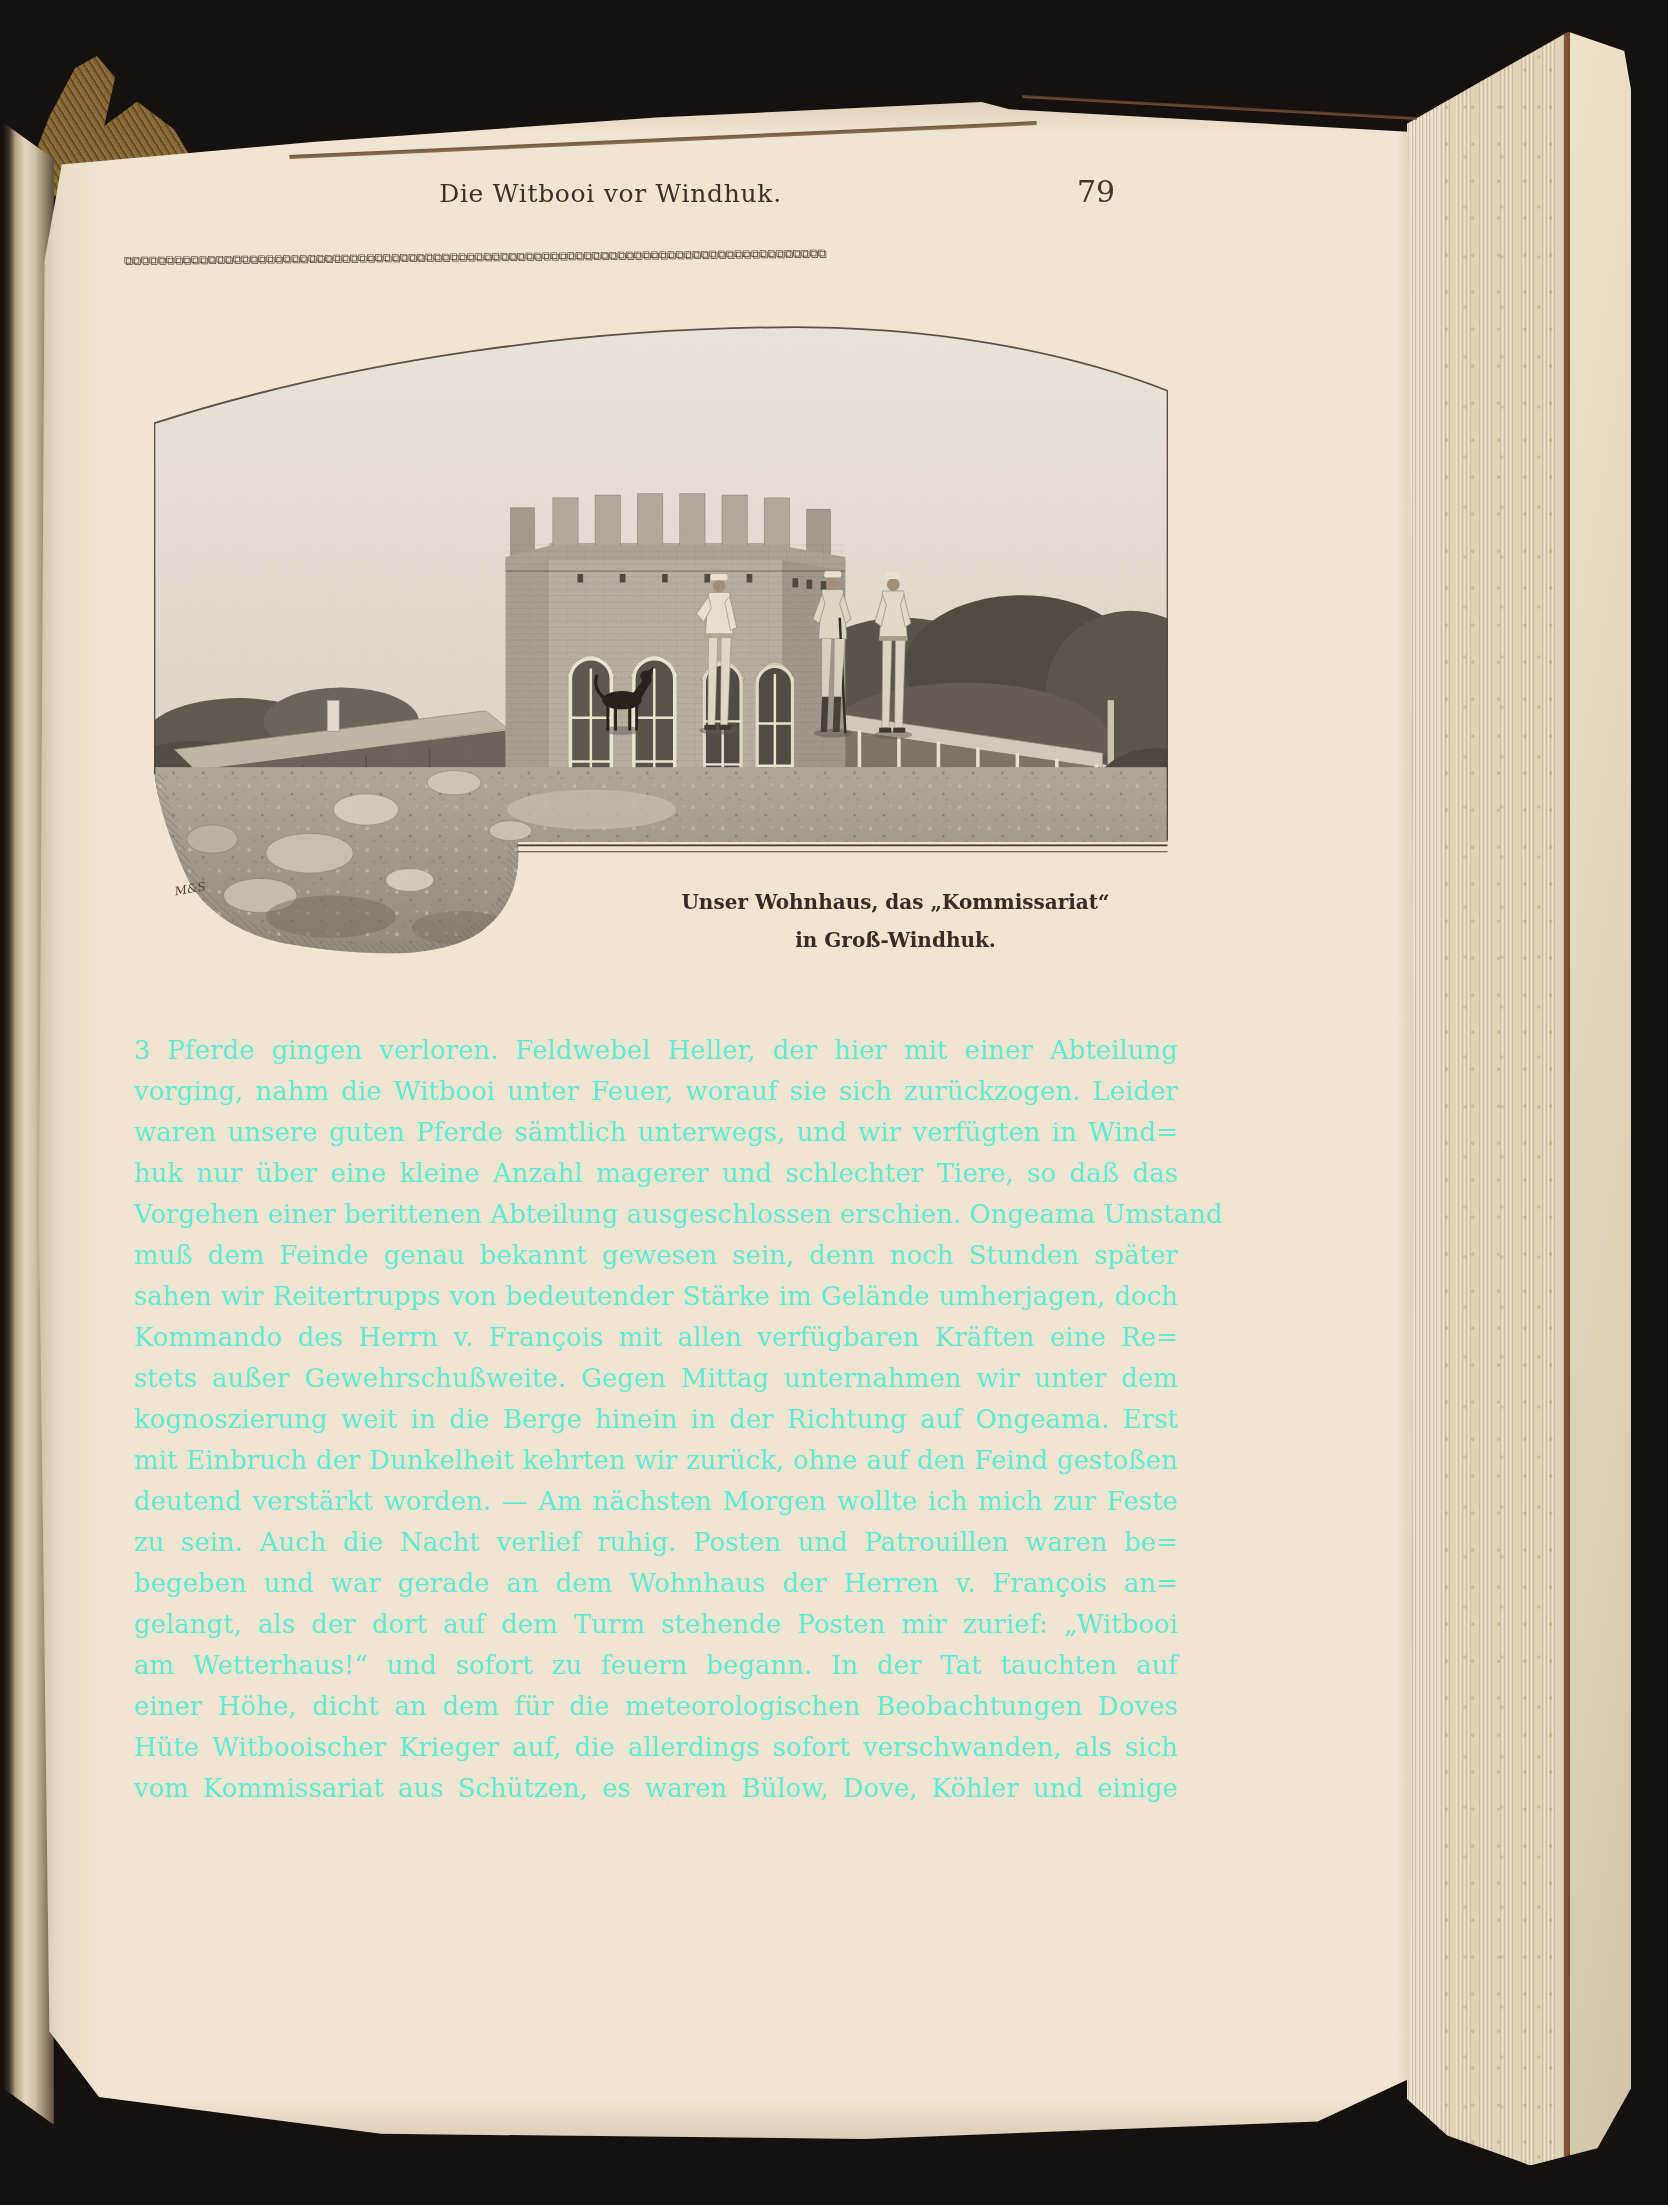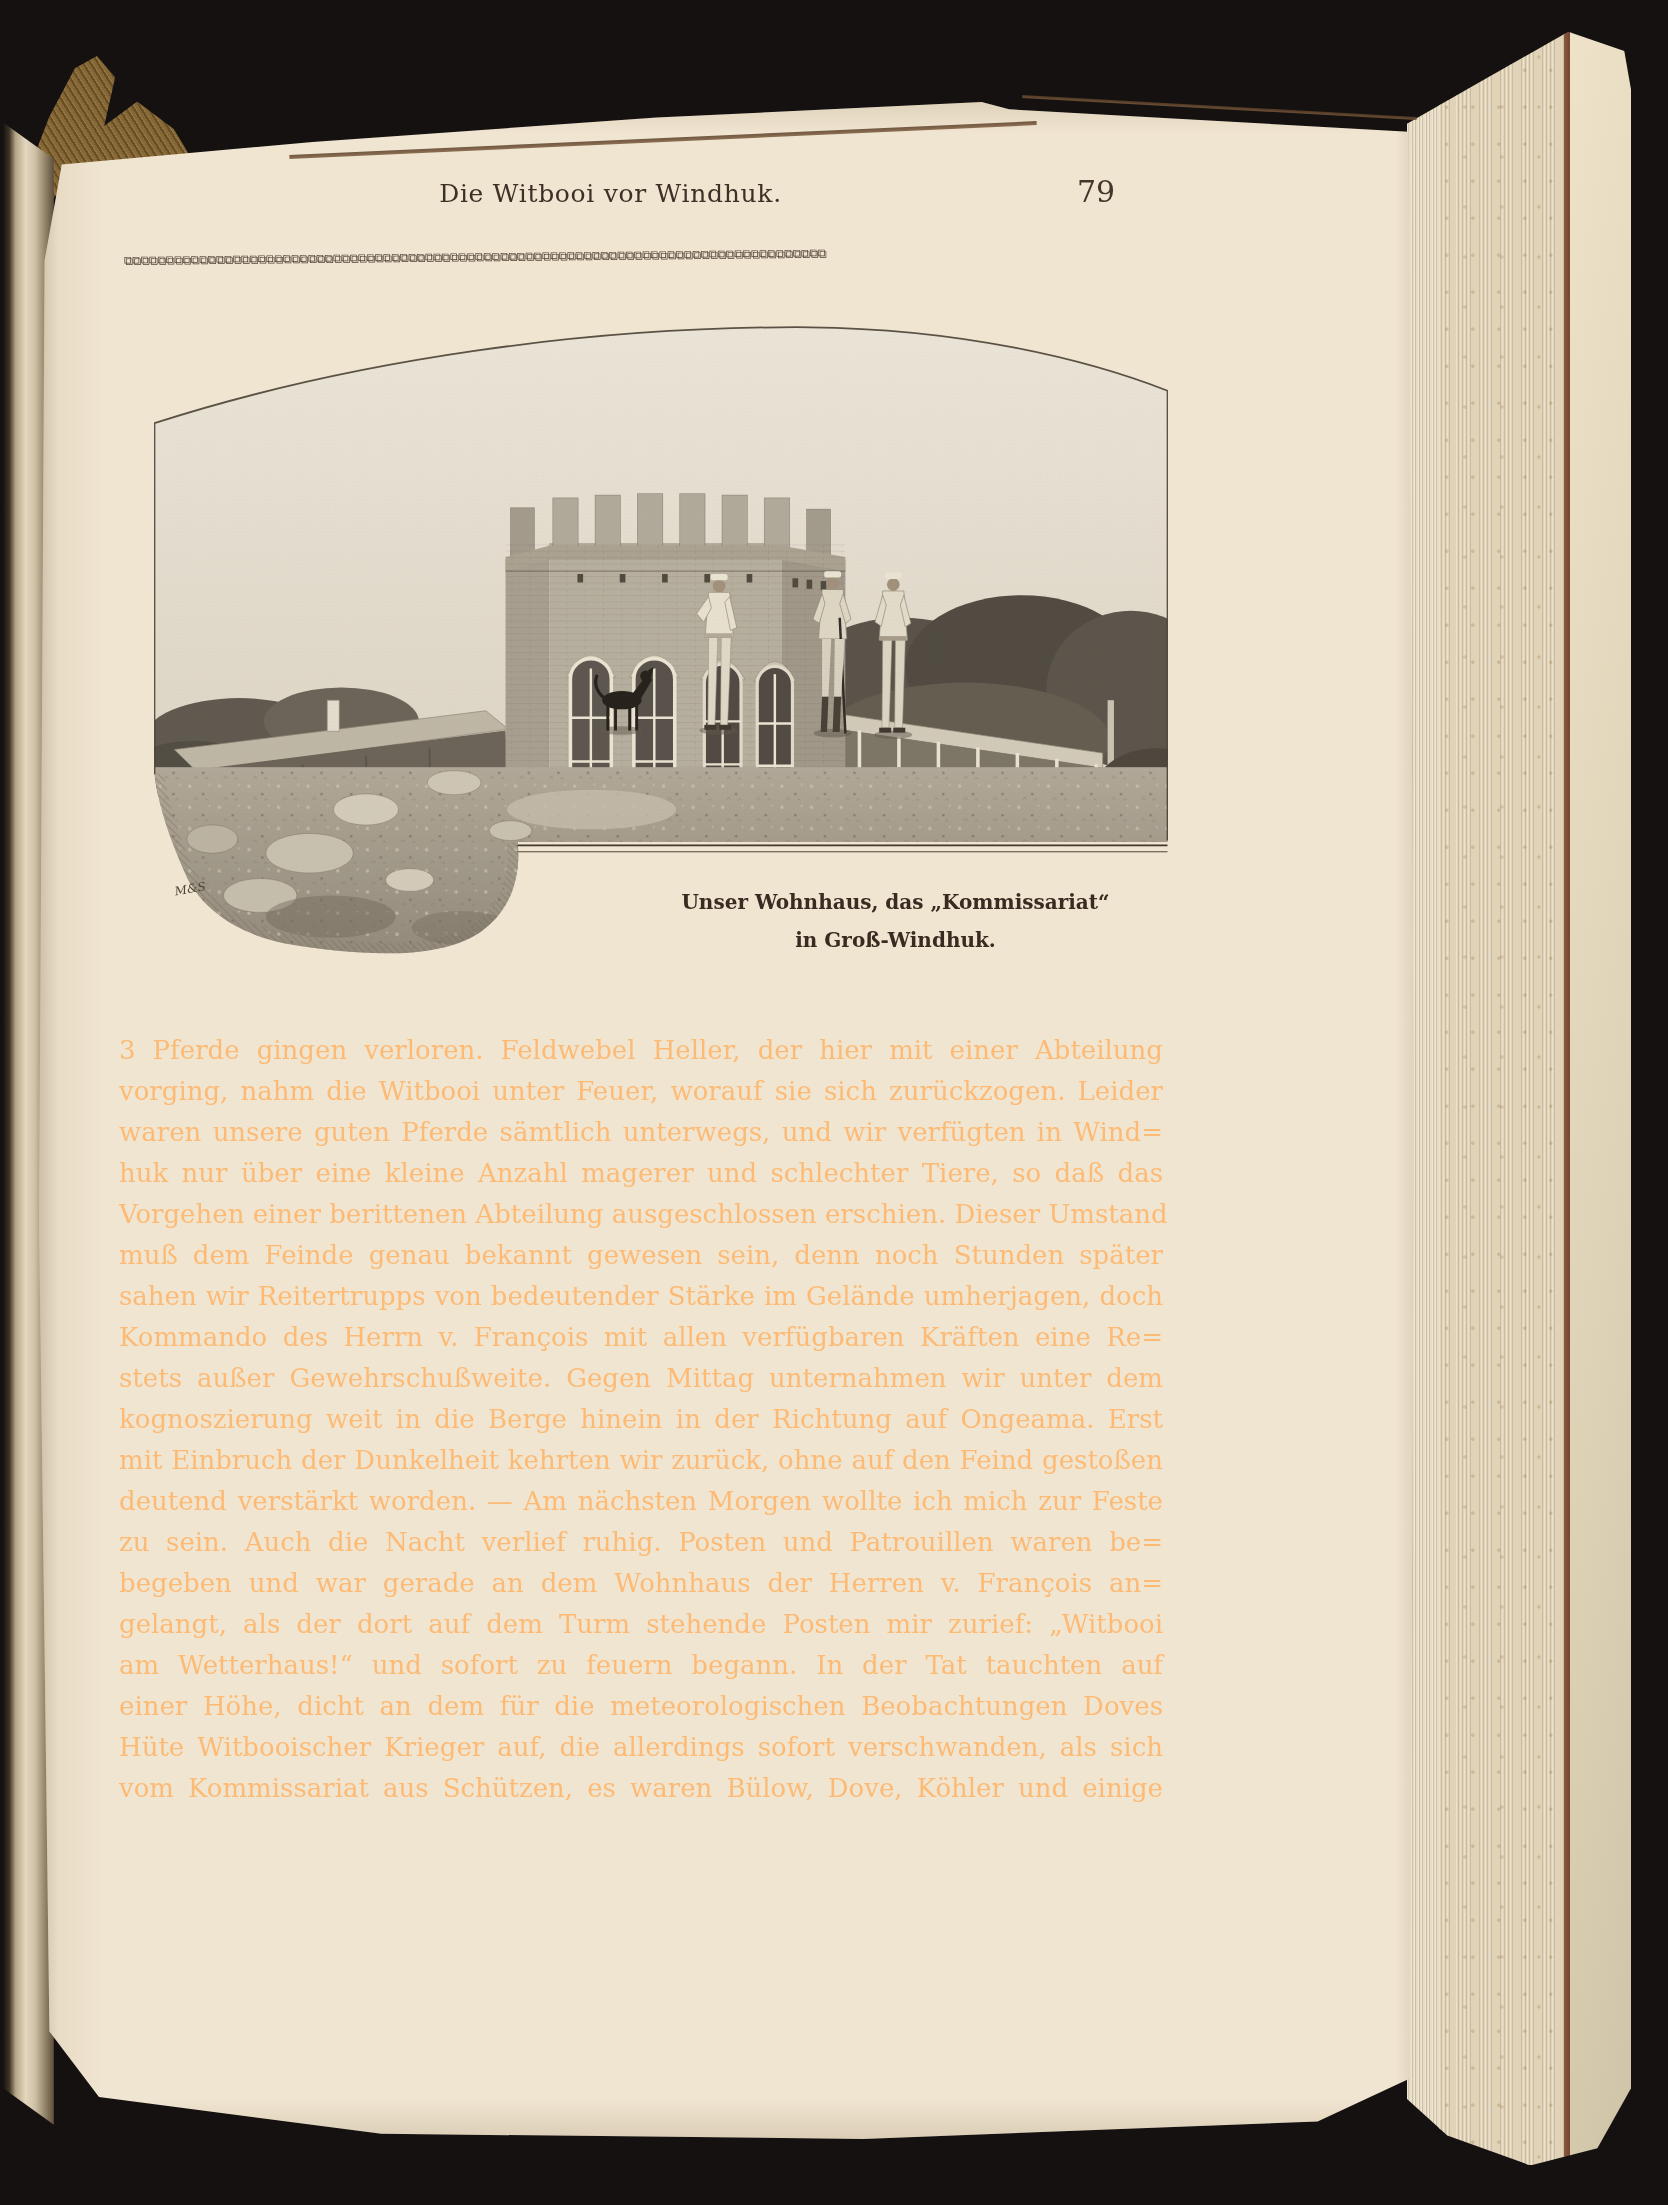--- a/index.html
+++ b/index.html
@@ -46,22 +46,22 @@
   #header-title{position:absolute;left:120px;top:179px;width:981px;text-align:center;
     font-size:25px;letter-spacing:0.7px;color:#3f3027;}
   #page-number{position:absolute;left:1057px;top:174px;width:78px;text-align:center;
     font-size:30px;color:#45362c;}
   #ornament{position:absolute;left:124px;top:253px;width:1043px;height:24px;overflow:hidden;
     font-family:"DejaVu Sans","Liberation Sans",sans-serif;font-size:12.7px;letter-spacing:-0.7px;
     color:#55453a;white-space:nowrap;transform:rotate(-.6deg);transform-origin:left center;}
   #photo-svg{position:absolute;left:154px;top:316px;width:1014px;height:638px;}
   #caption{position:absolute;left:638px;top:883px;width:515px;text-align:center;
     font-weight:bold;font-size:20px;line-height:38px;color:#3a2b22;}
-  #body-text{position:absolute;left:119px;top:1030px;width:1044px;
-    font-size:26px;color:#fdba74;}
+  #body-text{position:absolute;left:134px;top:1030px;width:1044px;
+    font-size:26px;color:#5eead4;}
   #body-text .line{height:41px;line-height:41px;text-align:justify;text-align-last:justify;
     white-space:nowrap;overflow:visible;}
 </style>
 </head>
 <body>
 
 <div id="stage">
 
   <div id="ribbon"></div>
   <div id="gutter-pages"></div>
@@ -317,21 +317,21 @@
   <div id="caption">
     <div>Unser Wohnhaus, das „Kommissariat“</div>
     <div>in Groß-Windhuk.</div>
   </div>
 
   <div id="body-text">
     <div class="line">3 Pferde gingen verloren.  Feldwebel Heller, der hier mit einer Abteilung</div>
     <div class="line">vorging, nahm die Witbooi unter Feuer, worauf sie sich zurückzogen.  Leider</div>
     <div class="line">waren unsere guten Pferde sämtlich unterwegs, und wir verfügten in Wind=</div>
     <div class="line">huk nur über eine kleine Anzahl magerer und schlechter Tiere, so daß das</div>
-    <div class="line">Vorgehen einer berittenen Abteilung ausgeschlossen erschien.  Dieser Umstand</div>
+    <div class="line">Vorgehen einer berittenen Abteilung ausgeschlossen erschien.  Ongeama Umstand</div>
     <div class="line">muß dem Feinde genau bekannt gewesen sein, denn noch Stunden später</div>
     <div class="line">sahen wir Reitertrupps von bedeutender Stärke im Gelände umherjagen, doch</div>
     <div class="line">Kommando des Herrn v. François mit allen verfügbaren Kräften eine Re=</div>
     <div class="line">stets außer Gewehrschußweite.  Gegen Mittag unternahmen wir unter dem</div>
     <div class="line">kognoszierung weit in die Berge hinein in der Richtung auf Ongeama.  Erst</div>
     <div class="line">mit Einbruch der Dunkelheit kehrten wir zurück, ohne auf den Feind gestoßen</div>
     <div class="line">deutend verstärkt worden. — Am nächsten Morgen wollte ich mich zur Feste</div>
     <div class="line">zu sein.  Auch die Nacht verlief ruhig.  Posten und Patrouillen waren be=</div>
     <div class="line">begeben und war gerade an dem Wohnhaus der Herren v. François an=</div>
     <div class="line">gelangt, als der dort auf dem Turm stehende Posten mir zurief: „Witbooi</div>

